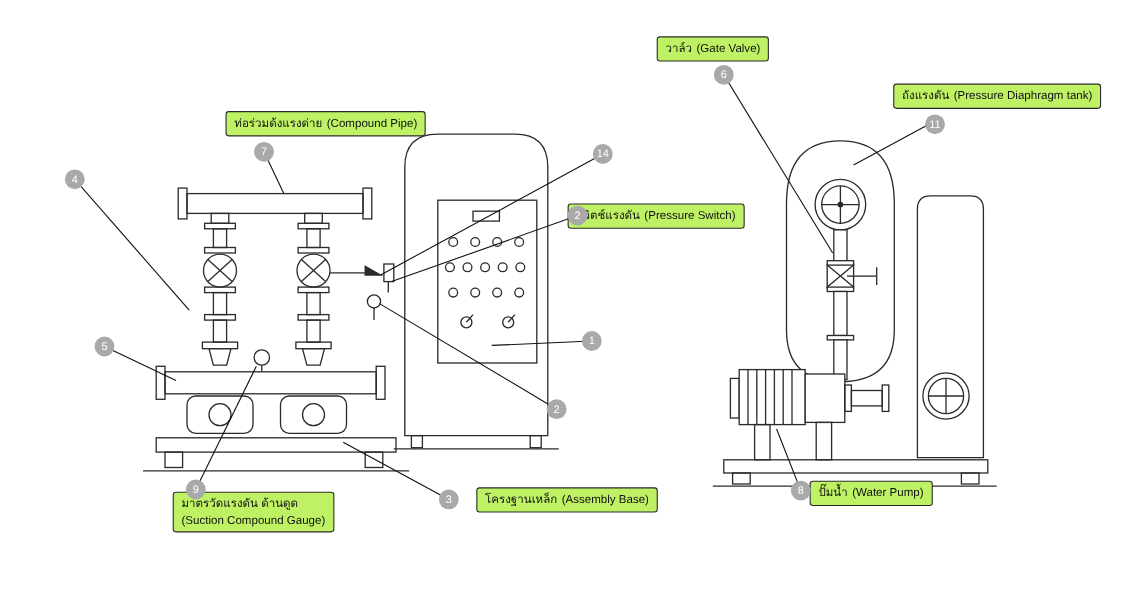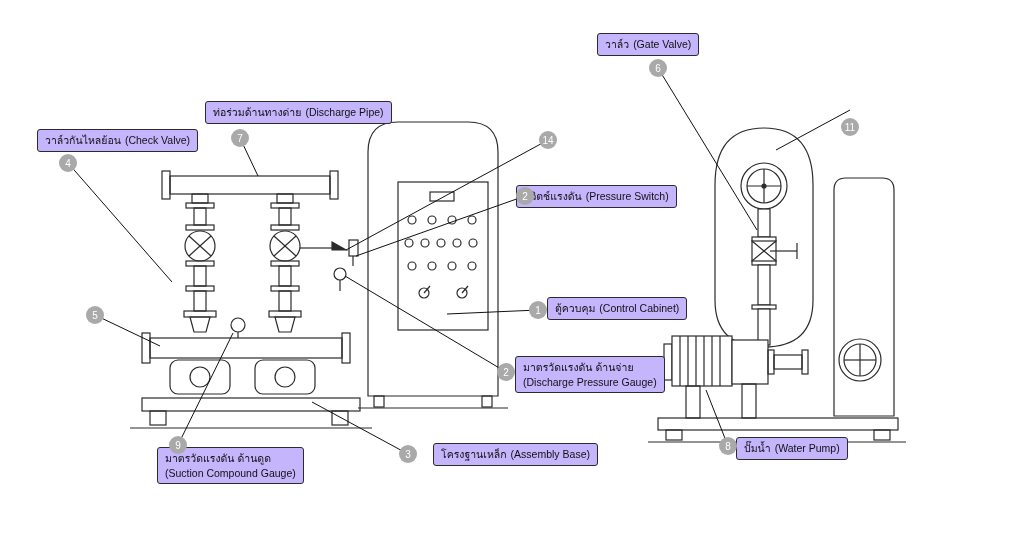--- a/index.html
+++ b/index.html
@@ -1,19 +1,19 @@
 <!DOCTYPE html>
 <html><head>
 <meta charset="utf-8">
 <style>
   html,body{margin:0;padding:0;background:#ffffff;}
   #page{position:relative;width:1024px;height:545px;background:#ffffff;overflow:hidden;
         font-family:"Liberation Sans", sans-serif;color:#111;}
   #drawing{position:absolute;left:0;top:0;z-index:1;}
-  .label-box{position:absolute;background:#c4b5fd;border:1px solid #2b2b2b;border-radius:3px;
+  .label-box{position:absolute;background:#bef264;border:1px solid #2b2b2b;border-radius:3px;
              padding:3px 7px;font-size:10.5px;line-height:1.4;white-space:nowrap;z-index:3;}
   .label-box .en{margin-left:4px;}
   .two-line div{white-space:nowrap;}
   .badge{position:absolute;width:18px;height:18px;border-radius:50%;background:#a9a9a9;color:#ffffff;
          font-size:10px;display:flex;align-items:center;justify-content:center;z-index:4;}
 </style>
 </head>
 <body>
 
 <div id="page">
@@ -175,50 +175,43 @@
   <div class="badge" style="left:529px;top:301px">1</div>
   <div class="badge" style="left:516px;top:187px">2</div>
   <div class="badge" style="left:399px;top:445px">3</div>
   <div class="badge" style="left:59px;top:154px">4</div>
   <div class="badge" style="left:86px;top:306px">5</div>
   <div class="badge" style="left:649px;top:59px">6</div>
   <div class="badge" style="left:231px;top:129px">7</div>
   <div class="badge" style="left:719px;top:437px">8</div>
   <div class="badge" style="left:169px;top:436px">9</div>
   <div class="badge" style="left:497px;top:363px">2</div>
-  <div class="badge" style="left:841px;top:118px">11</div>
+  <div class="badge" style="left:841px;top:104px">11</div>
   <div class="badge" style="left:539px;top:131px">14</div>
 
   <div class="label-box" style="left:597px;top:33px">
     <span>วาล์ว</span><span class="en">(Gate Valve)</span>
   </div>
 
+  <div class="label-box" style="left:812px;top:76px">
+    <span>ถังแรงดัน</span><span class="en">(Pressure Diaphragm tank)</span>
+  </div>
 
   <div class="label-box" style="left:205px;top:101px">
-    <span>ท่อร่วมด้านทางด่าย</span><span class="en">(Discharge Pipe)</span>
-  </div>
-
-
-  <div class="label-box" style="left:37px;top:129px">
-    <span>วาล์วกันไหลย้อน</span><span class="en">(Check Valve)</span>
-  </div>
+    <span>ท่อร่วมด้งแรงด่าย</span><span class="en">(Compound Pipe)</span>
+  </div>
+
+
 
   <div class="label-box" style="left:516px;top:185px">
     <span>สวิตช์แรงดัน</span><span class="en">(Pressure Switch)</span>
   </div>
 
 
-  <div class="label-box" style="left:547px;top:297px">
-    <span>ตู้ควบคุม</span><span class="en">(Control Cabinet)</span>
-  </div>
-
-  <div class="label-box two-line" style="left:515px;top:356px">
-    <div>มาตรวัดแรงดัน ด้านจ่าย</div>
-    <div>(Discharge Pressure Gauge)</div>
-  </div>
+
 
   <div class="label-box" style="left:433px;top:443px">
     <span>โครงฐานเหล็ก</span><span class="en">(Assembly Base)</span>
   </div>
 
   <div class="label-box two-line" style="left:157px;top:447px">
     <div>มาตรวัดแรงดัน ด้านดูด</div>
     <div>(Suction Compound Gauge)</div>
   </div>
 

